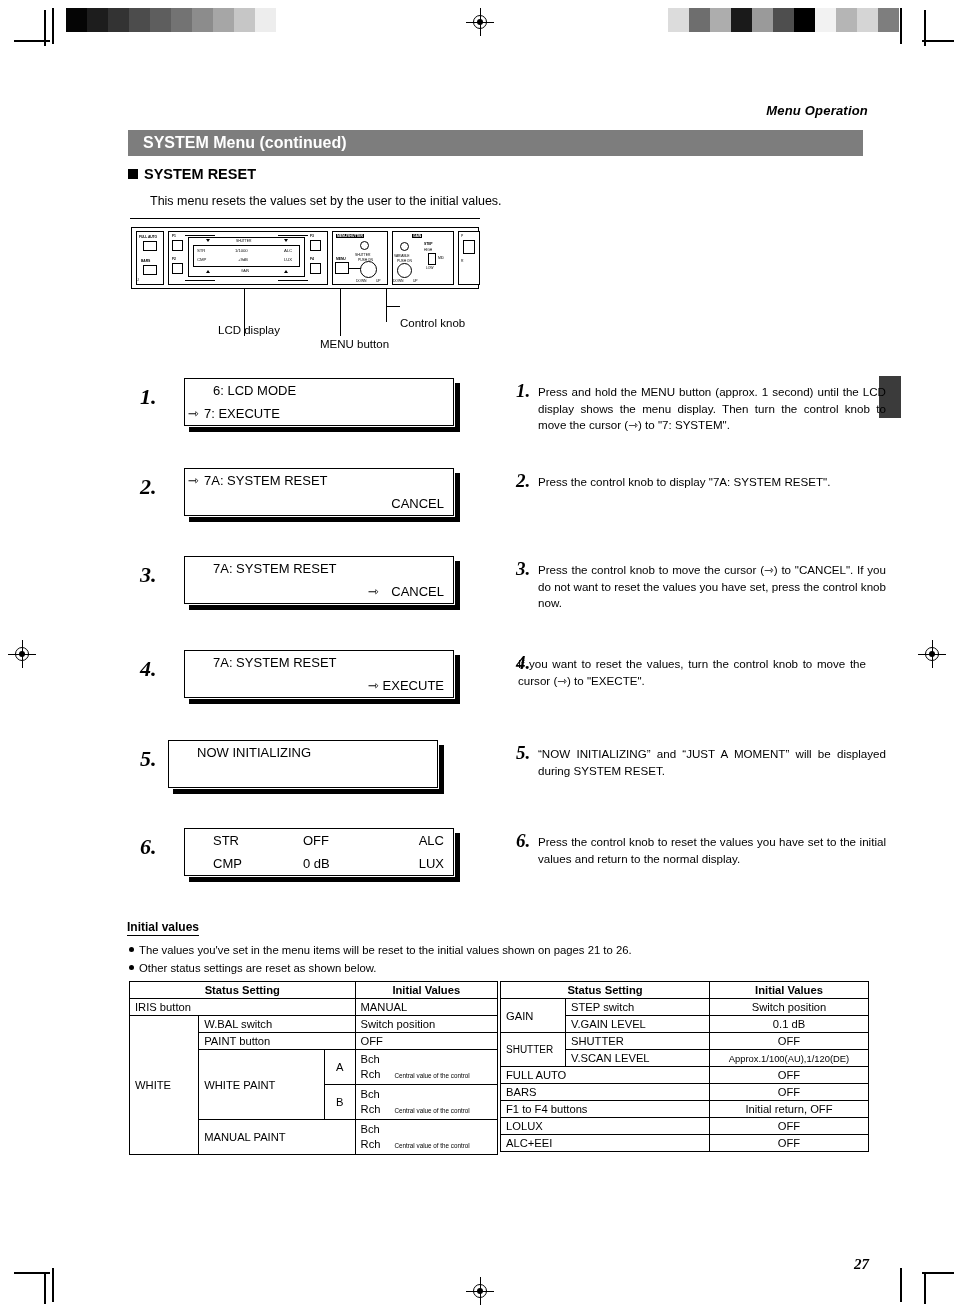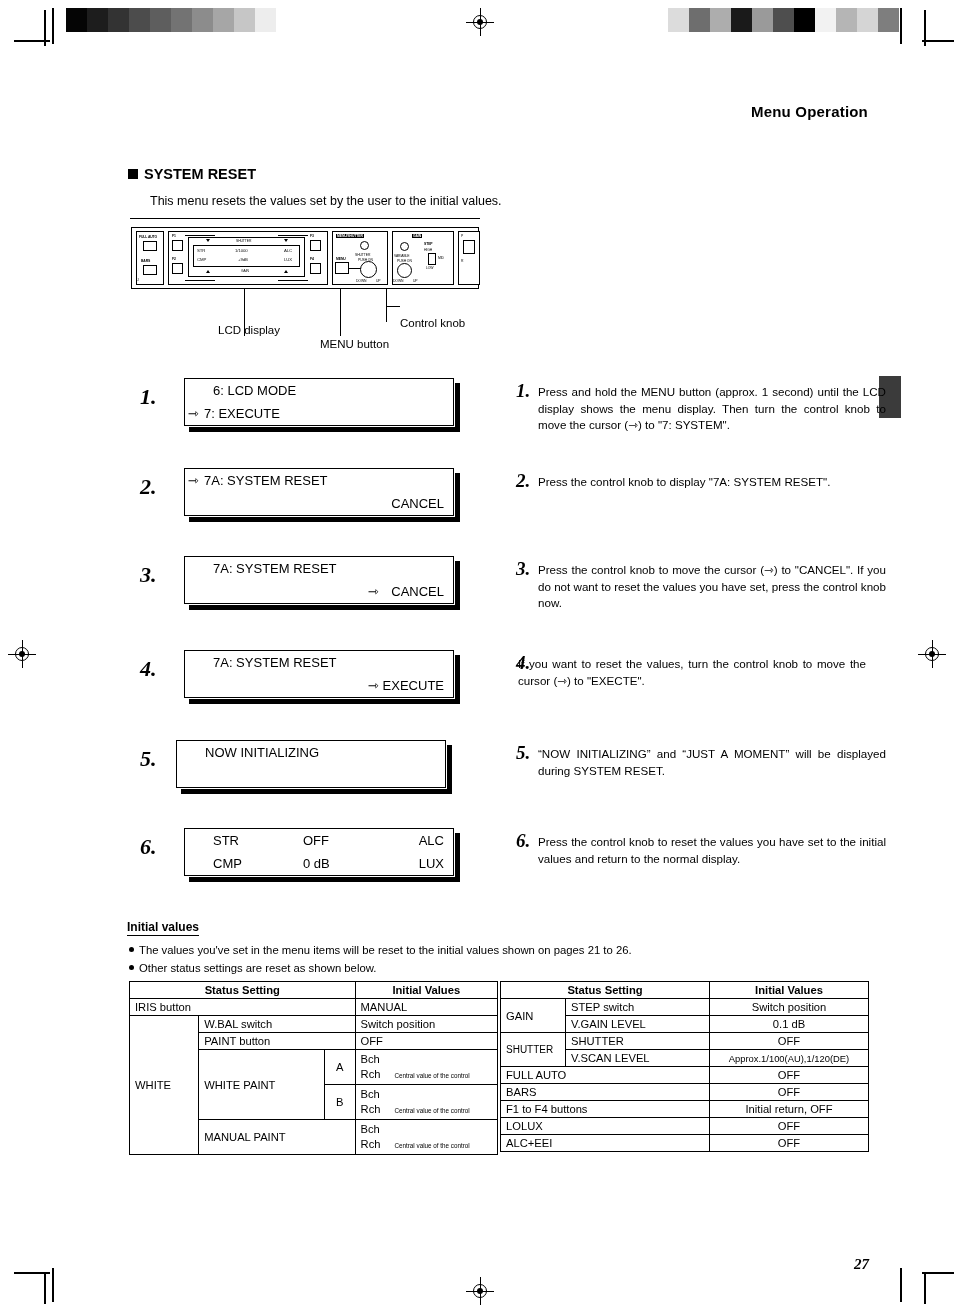--- a/index.html
+++ b/index.html
@@ -19,21 +19,21 @@
         border:1.5px solid #000;border-radius:50%;box-sizing:border-box;}
   .regmark .dot{position:absolute;left:11px;top:11px;width:6px;height:6px;background:#000;border-radius:50%;}
   .regmark .cx{position:absolute;left:0;top:13.5px;width:28px;height:1px;background:#000;}
   .regmark .cy{position:absolute;left:13.5px;top:0;width:1px;height:28px;background:#000;}
 
   .edge-tab{position:absolute;background:#3b3b3b;}
 
   
   .page{position:absolute;left:0;top:0;width:954px;height:1313px;}
 
-  .running-head{position:absolute;right:86px;top:103px;font-size:15px;font-weight:bold;letter-spacing:.2px;}
+  .running-head{position:absolute;right:86px;top:103px;font-size:13px;font-weight:bold;letter-spacing:.2px;font-style:italic;}
 
   .title-bar{position:absolute;left:128px;top:130px;width:735px;height:26px;background:#7d7d7d;}
   .title-bar span{position:absolute;left:15px;top:4px;color:#fff;font-size:16px;font-weight:bold;}
 
   .sec-head{position:absolute;left:128px;top:166px;font-size:14.5px;font-weight:bold;}
   .sec-head .blk{display:inline-block;width:10px;height:10px;background:#000;margin-right:6px;}
   .sec-sub{position:absolute;left:150px;top:194px;font-size:12.5px;font-weight:normal;}
 
   
   .panel-wrap{position:absolute;left:130px;top:218px;width:350px;height:130px;}
@@ -169,20 +169,23 @@
   </div>
   <div class="corner" style="left:912px;top:1262px;width:42px;height:42px;">
     <div class="h" style="left:10px;top:10px;width:34px;"></div>
     <div class="v" style="left:12px;top:10px;height:32px;"></div>
   </div>
 
   <div class="edge-tab" style="left:879px;top:376px;width:22px;height:42px;"></div>
 
   <div class="running-head">Menu Operation</div>
 
+  <div class="title-bar">
+    <span>SYSTEM Menu (continued)</span>
+  </div>
 
   <div class="sec-head">
     <span class="blk"></span><span>SYSTEM RESET</span>
   </div>
   <div class="sec-sub">This menu resets the values set by the user to the initial values.</div>
 
   <div class="panel-wrap">
     <div class="panel-rule"></div>
     <div class="panel">
 
@@ -318,21 +321,21 @@
           <span class="lcell" style="left: 28px; top: 3px;">7A: SYSTEM RESET</span>
         </div>
         <div class="lrow" style="top: 24px;">
           <span class="lcell cur" style="right: 74px; top: 3px;">⇾</span>
           <span class="lcell" style="right: 9px; top: 3px;">EXECUTE</span>
         </div>
       </div>
       <div class="instr-num" style="left: 516px; top: 652px;">4.</div>
       <div class="instr" style="left: 518px; top: 656px;">If you want to reset the values, turn the control knob to move the cursor (⇾) to "EXECTE".</div>
       <div class="step-num" style="left: 140px; top: 746px;">5.</div>
-      <div class="lcdbox" style="left: 176px; top: 740px; padding-left: 34px;">
+      <div class="lcdbox" style="left: 168px; top: 740px; padding-left: 34px;">
         <div class="shadow"></div>
         <div class="shadow-r"></div>
         <div class="lrow" style="top: 1px;">
           <span class="lcell" style="left: 28px; top: 3px;">NOW INITIALIZING</span>
         </div>
       </div>
       <div class="instr-num" style="left: 516px; top: 742px;">5.</div>
       <div class="instr" style="left: 538px; top: 746px;">“NOW INITIALIZING” and “JUST A MOMENT” will be displayed during SYSTEM RESET.</div>
       <div class="step-num" style="left: 140px; top: 834px;">6.</div>
       <div class="lcdbox" style="left: 184px; top: 828px;">

